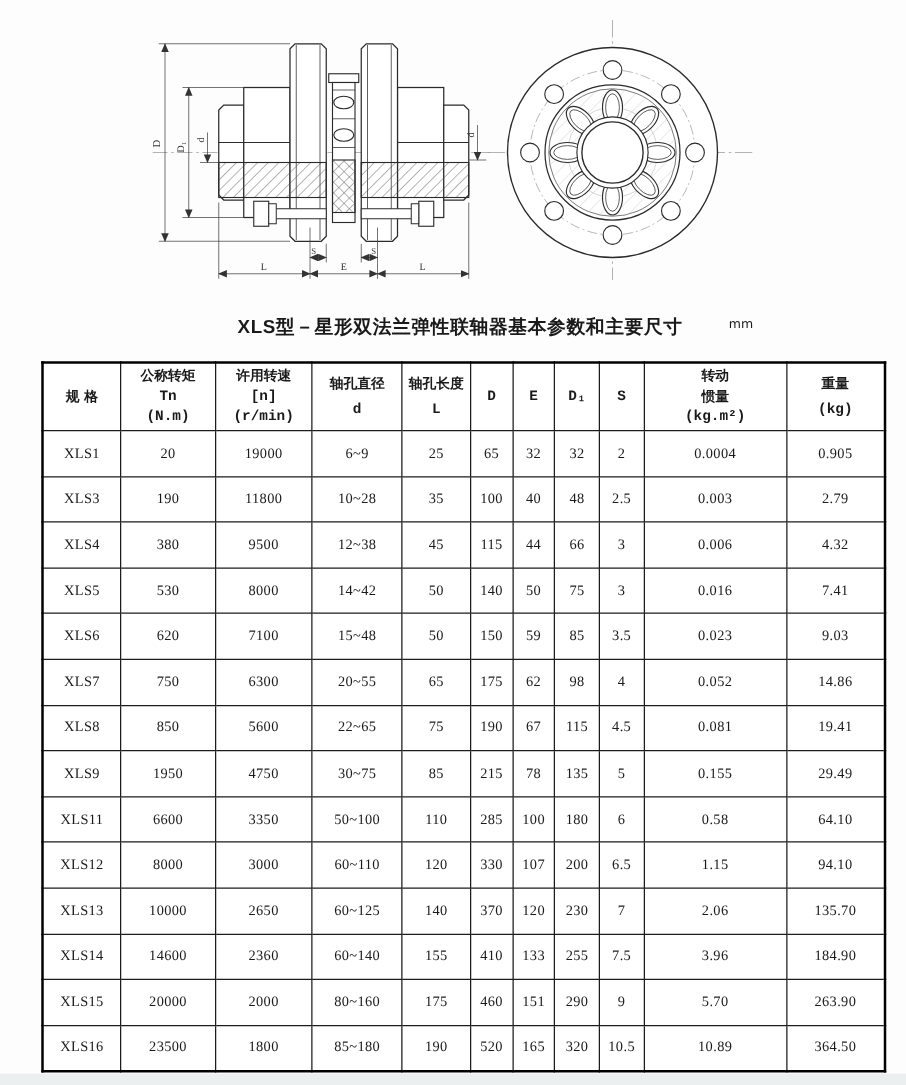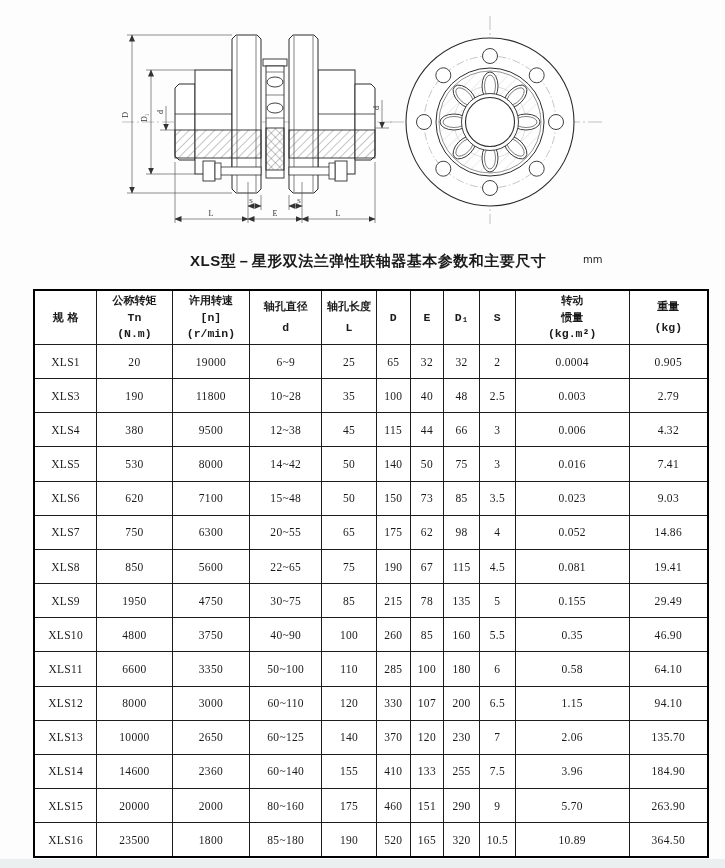--- a/index.html
+++ b/index.html
@@ -336,21 +336,21 @@
         <td>0.016</td>
         <td>7.41</td>
       </tr>
       <tr>
         <td>XLS6</td>
         <td>620</td>
         <td>7100</td>
         <td>15~48</td>
         <td>50</td>
         <td>150</td>
-        <td>73</td>
+        <td>59</td>
         <td>85</td>
         <td>3.5</td>
         <td>0.023</td>
         <td>9.03</td>
       </tr>
       <tr>
         <td>XLS7</td>
         <td>750</td>
         <td>6300</td>
         <td>20~55</td>
@@ -382,33 +382,20 @@
         <td>30~75</td>
         <td>85</td>
         <td>215</td>
         <td>78</td>
         <td>135</td>
         <td>5</td>
         <td>0.155</td>
         <td>29.49</td>
       </tr>
       <tr>
-        <td>XLS10</td>
-        <td>4800</td>
-        <td>3750</td>
-        <td>40~90</td>
-        <td>100</td>
-        <td>260</td>
-        <td>85</td>
-        <td>160</td>
-        <td>5.5</td>
-        <td>0.35</td>
-        <td>46.90</td>
-      </tr>
-      <tr>
         <td>XLS11</td>
         <td>6600</td>
         <td>3350</td>
         <td>50~100</td>
         <td>110</td>
         <td>285</td>
         <td>100</td>
         <td>180</td>
         <td>6</td>
         <td>0.58</td>

